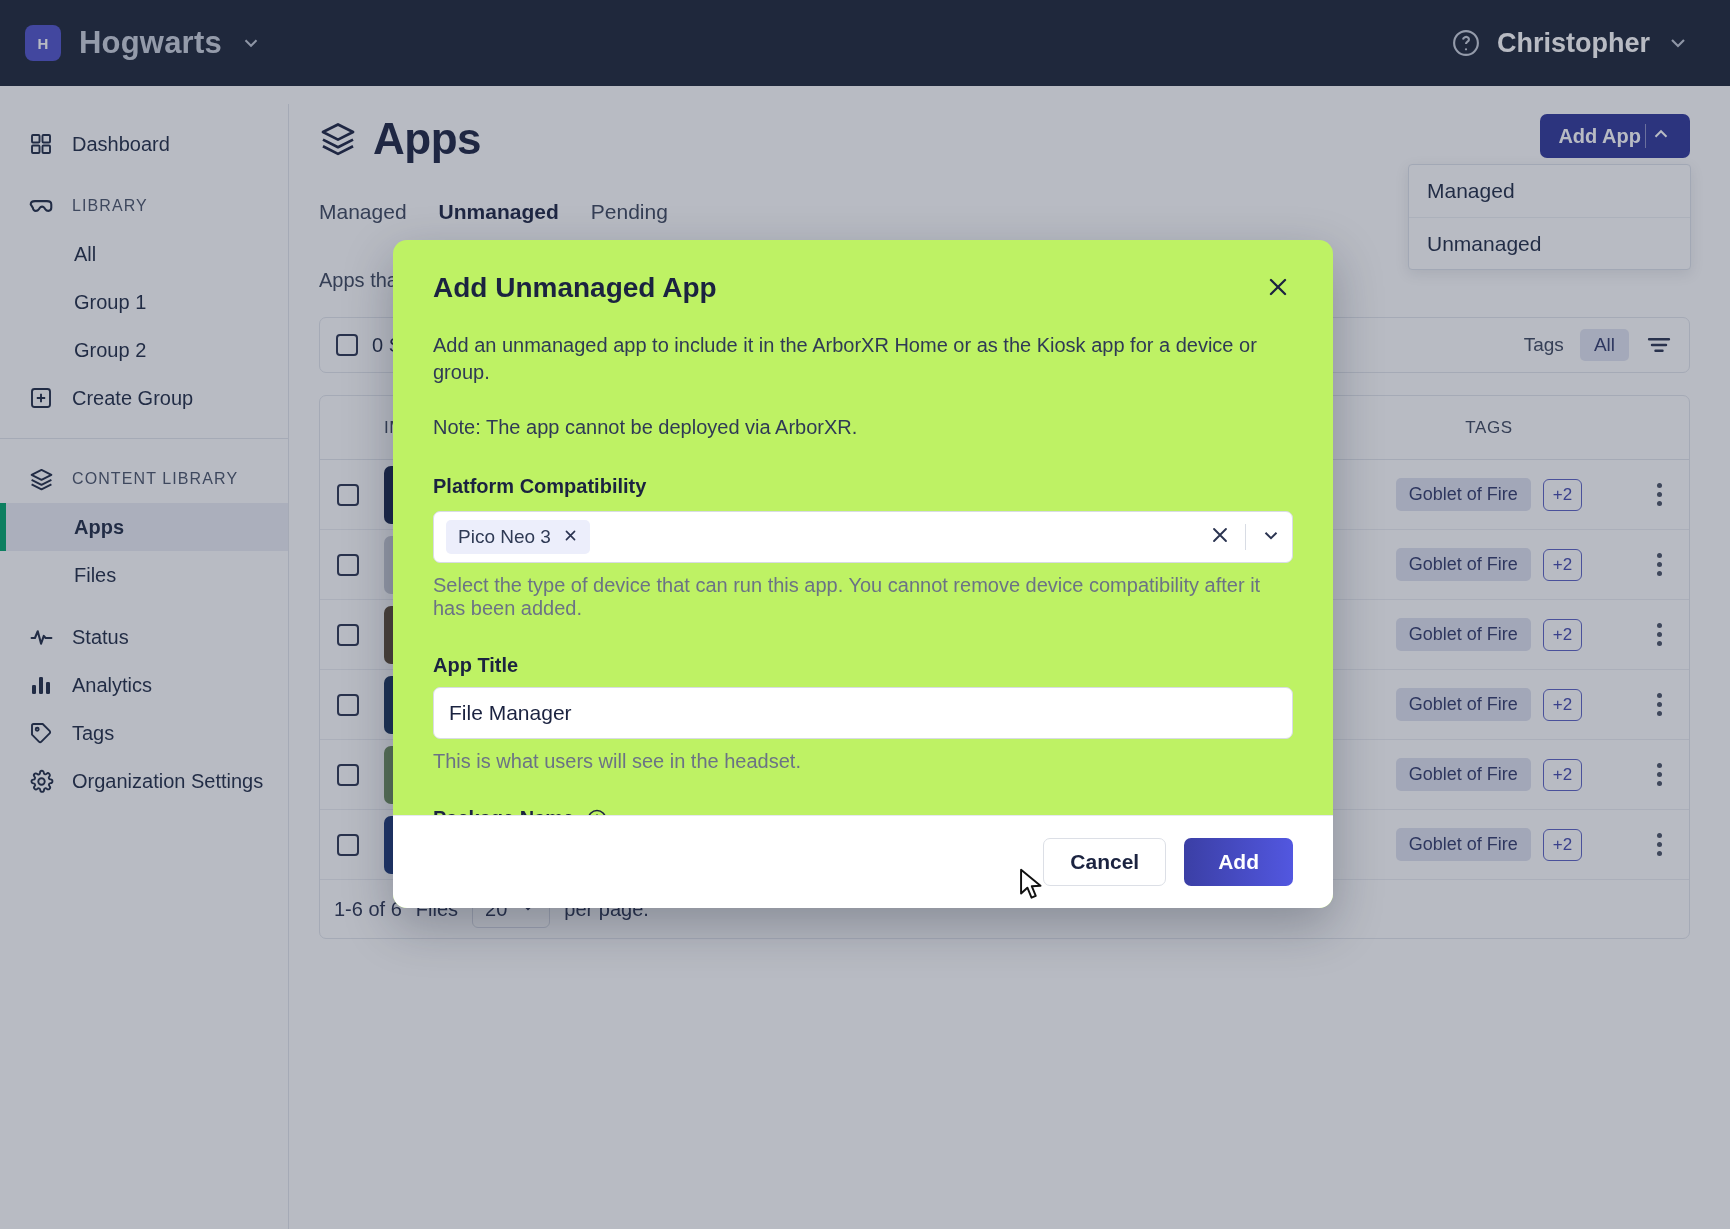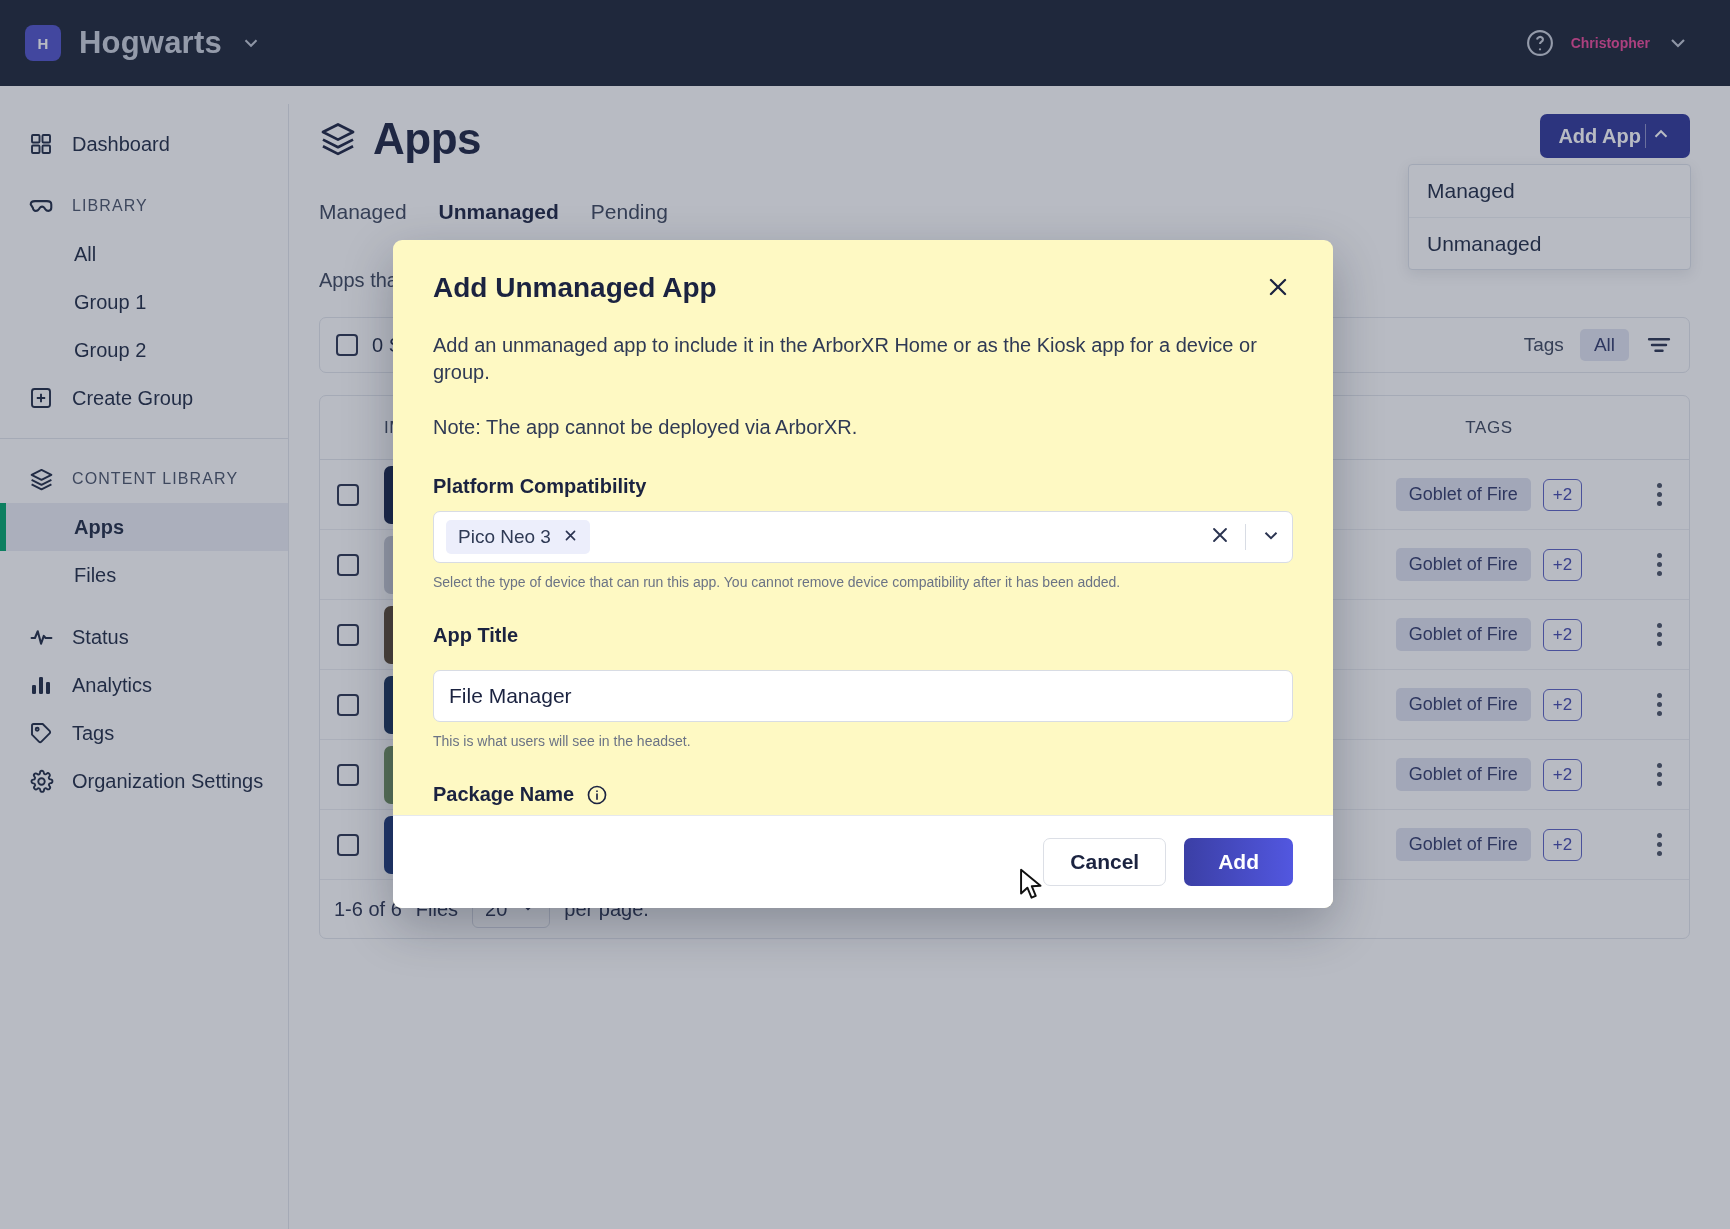--- a/index.html
+++ b/index.html
@@ -22,21 +22,21 @@
   .brand { display: flex; align-items: center; gap: 18px; }
   .brand-badge {
     width: 36px; height: 36px; border-radius: 8px;
     background: #4f52c9;
     display: flex; align-items: center; justify-content: center;
     color: #fff; font-size: 15px; font-weight: bold;
   }
   .brand-name { color: #c9cfda; font-size: 31px; font-weight: bold; letter-spacing: .2px; }
   .chev { color: #c0c7d3; display: inline-flex; }
   .topright { display: flex; align-items: center; gap: 16px; }
-  .user-name { color: #ec4899; font-size: 14px; font-weight: bold; }
+  .user-name { color: #ffffff; font-size: 27px; font-weight: bold; }
   .help-icon { color: #c9cfda; display: inline-flex; }
 
   
   .sidebar {
     position: absolute; top: 104px; left: 0; width: 289px; height: 1143px;
     background: #ffffff;
     border-right: 1px solid #e3e6ec;
     padding-top: 16px;
     z-index: 2;
   }
@@ -124,48 +124,48 @@
            font-size: 20px; color: #2a3350; }
   .select-sm { border: 1px solid #d8dce4; border-radius: 6px; height: 38px; display: inline-flex; align-items: center;
                gap: 12px; padding: 0 12px; font-size: 20px; color:#2a3350; background:#fff; }
 
   
   .overlay {
     position: absolute; inset: 0; background: rgba(39,50,73,.33); z-index: 20;
   }
   .modal {
     position: absolute; left: 393px; top: 240px; width: 940px;
-    background: #fef9c3; border-radius: 9px; z-index: 30;
+    background: #bef264; border-radius: 14px; z-index: 30;
     box-shadow: 0 18px 50px rgba(15,20,40,.28);
     overflow: hidden;
   }
   .modal-body { padding: 32px 40px 10px 40px; max-height: 575px; overflow: hidden; }
   .modal-titlerow { display: flex; align-items: flex-start; justify-content: space-between; }
   .modal-title { font-size: 28px; font-weight: bold; color: #1b2340; }
   .modal-close { cursor: pointer; color: #1b2340; display: inline-flex; padding: 2px; }
   .modal-p { margin-top: 28px; font-size: 20px; color: #2f3a55; line-height: 1.35; }
   .field-label { margin-top: 34px; font-size: 20px; font-weight: bold; color: #1b2340; display:flex; align-items:center; gap: 12px; }
   .info-icon { display:inline-flex; color:#1b2340; }
-  .help-text { margin-top: 11px; font-size: 14px; color: #6b7385; }
+  .help-text { margin-top: 11px; font-size: 20px; color: #6b7385; }
 
   .multiselect {
     margin-top: 13px; min-height: 52px; border: 1px solid #d8dce4; border-radius: 7px;
     display: flex; align-items: center; padding: 0 10px 0 12px; background: #fff;
   }
   .ms-chips { flex: 1; display: flex; align-items: center; gap: 10px; }
   .ms-chip {
     background: #eceefb; color: #2f3a55; border-radius: 5px; height: 34px;
     display: inline-flex; align-items: center; gap: 12px; padding: 0 12px; font-size: 19px;
   }
   .ms-chip .x { font-size: 19px; color: #2a3350; cursor: pointer; }
   .ms-actions { display: flex; align-items: center; gap: 14px; color: #2a3350; }
   .ms-actions .vline { width: 1px; height: 26px; background: #d8dce4; }
 
   .text-input {
-    margin-top: 23px; height: 52px; width: 100%; border: 1px solid #d8dce4; border-radius: 7px;
+    margin-top: 10px; height: 52px; width: 100%; border: 1px solid #d8dce4; border-radius: 7px;
     padding: 0 15px; font-size: 21px; color: #1b2340; background: #fff;
     font-family: "Liberation Sans", sans-serif;
   }
 
   .modal-footer {
     border-top: 1px solid #e6e9ee; padding: 22px 40px; display: flex; justify-content: flex-end; gap: 18px;
     background: #fff;
   }
   .btn {
     height: 48px; border-radius: 7px; font-size: 21px; font-weight: bold; cursor: pointer;

